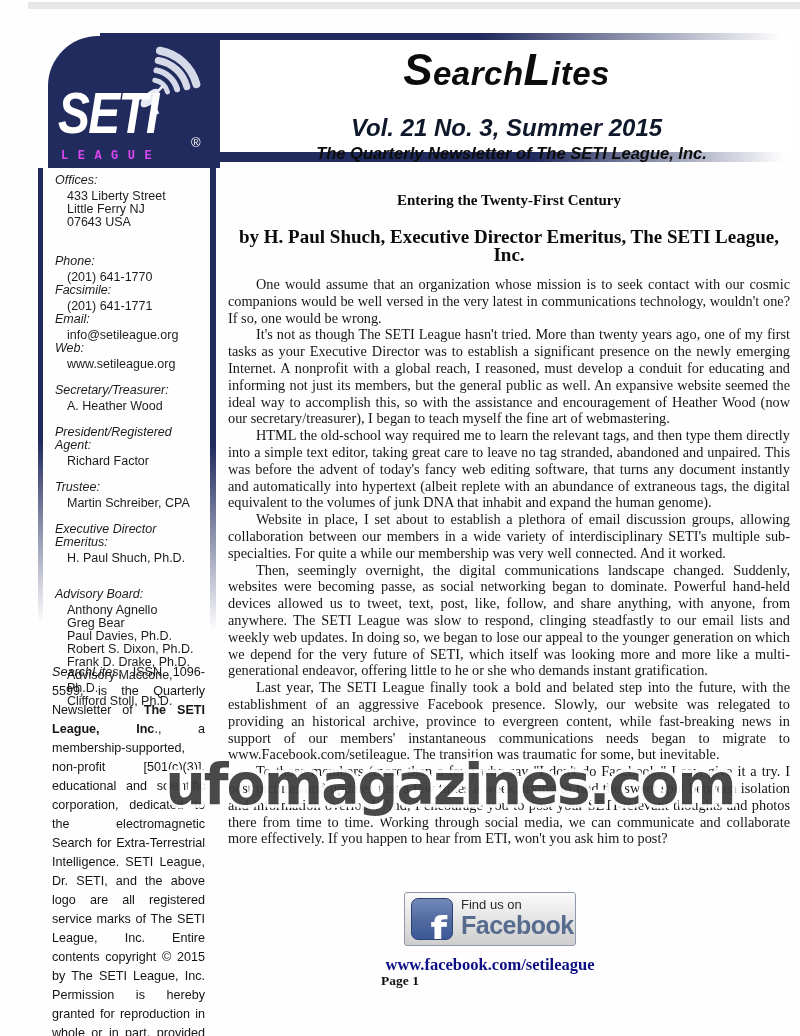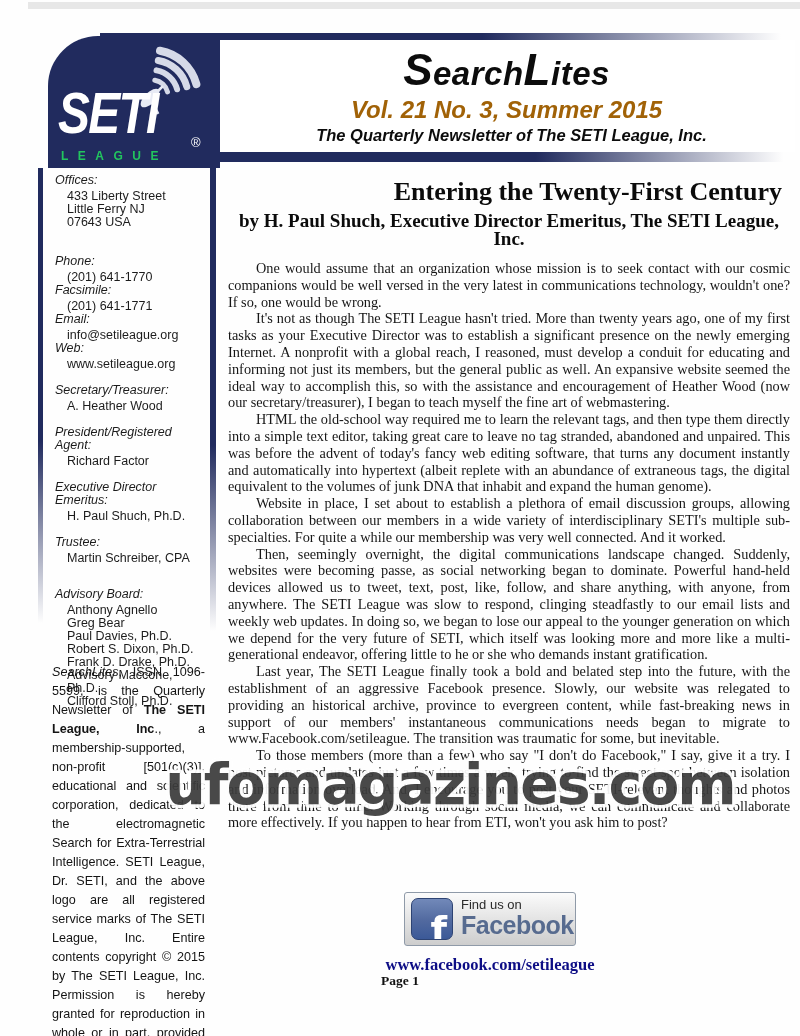--- a/index.html
+++ b/index.html
@@ -8,31 +8,31 @@
 
   
   .top-strip{position:absolute;left:28px;top:2px;width:772px;height:7px;background:#dadada;opacity:.65;}
   .bar{position:absolute;height:8px;background:linear-gradient(to right,#212b5e 0%,#212b5e 55%,rgba(255,255,255,0) 98%);}
   .bar.top{left:100px;top:33px;width:695px;}
   .bar.bottom{left:218px;top:152px;width:577px;height:10px;}
   .title-box{position:absolute;left:218px;top:40px;width:577px;height:112px;background:#ffffff;text-align:center;}
   .sl-title{margin-top:10px;font-family:"Liberation Sans",sans-serif;font-weight:bold;font-style:italic;
             font-size:33px;letter-spacing:.5px;color:#0c0c0c;line-height:40px;}
   .sl-title .big{font-size:44px;}
-  .vol-line{font-family:"Liberation Sans",sans-serif;font-weight:bold;font-style:italic;font-size:24px;line-height:28px;margin-top:2px;color:#a16207;}
+  .vol-line{font-family:"Liberation Sans",sans-serif;font-weight:bold;font-style:italic;font-size:24px;line-height:28px;margin-top:20px;color:#0f172a;}
   .sub-line{font-family:"Liberation Sans",sans-serif;font-weight:bold;font-style:italic;font-size:16.5px;line-height:20px;margin-top:1px;color:#0c0c0c;padding-left:10px;}
 
   
   .logo{position:absolute;left:48px;top:36px;width:172px;height:132px;background:#212b5e;
         border-top-left-radius:50px;}
   .logo .brand{position:absolute;left:10px;top:44px;font-family:"Liberation Sans",sans-serif;
         font-weight:bold;font-style:italic;font-size:57px;color:#ffffff;letter-spacing:-2px;
         transform:scaleX(.84);transform-origin:left;}
   .logo .reg{position:absolute;left:143px;top:99px;color:#ffffff;font-size:13px;font-family:"Liberation Sans",sans-serif;}
-  .logo .league{position:absolute;left:13px;bottom:5px;color:#22c55e;font-family:Liberation Sans, sans-serif;
+  .logo .league{position:absolute;left:13px;bottom:5px;color:#d946ef;font-family:Liberation Mono, monospace;
         font-weight:bold;font-size:12px;letter-spacing:9.5px;}
   .dish{position:absolute;right:10px;top:0px;}
 
   
   .vrule{position:absolute;background:linear-gradient(to bottom,#212b5e 0%,#212b5e 60%,rgba(255,255,255,0) 100%);}
   .vrule.left{left:38px;top:168px;width:5px;height:455px;}
   .vrule.mid{left:210px;top:166px;width:6px;height:465px;}
 
   
   .sidebar{position:absolute;left:55px;top:174px;width:150px;font-family:"Liberation Sans",sans-serif;
@@ -43,21 +43,21 @@
   .gap-med{margin-top:13px;}
   .gap-large{margin-top:26px;}
   .gap-xlarge{margin-top:23px;}
   .colophon{position:absolute;left:52px;top:663px;width:153px;font-family:Liberation Sans, sans-serif;
             font-size:12.6px;line-height:19px;text-align:justify;color:#141414;}
   .seg-italic{font-style:italic;}
   .seg-bold{font-weight:bold;}
 
   
   .article{position:absolute;left:228px;top:172px;width:562px;}
-  .art-title{font-size:26px;font-weight:bold;text-align:right;line-height:24px;margin:8px;color:#0b0b0b;}
+  .art-title{font-size:15px;font-weight:bold;text-align:center;line-height:24px;margin:16px;color:#0b0b0b;}
   .art-byline{font-size:19px;font-weight:bold;text-align:center;line-height:18px;margin-top:3px;color:#0b0b0b;}
   .art-body{margin-top:12px;}
   .art-body p{font-size:14.3px;line-height:16.8px;text-align:justify;text-indent:28px;margin:0;color:#161616;}
 
   
   .watermark{position:absolute;left:158px;top:748px;opacity:.93;pointer-events:none;}
 
   
   .fb-wrap{position:absolute;left:190px;top:892px;width:600px;text-align:center;}
   .fb-badge{display:inline-block;width:170px;height:52px;background:linear-gradient(#fbfbfb,#cdcdcd);
@@ -131,26 +131,26 @@
       </div>
       <div class="sb-group gap-med">
         <div class="sb-label">Secretary/Treasurer:</div>
         <div class="sb-line">A. Heather Wood</div>
       </div>
       <div class="sb-group gap-med">
         <div class="sb-label">President/Registered Agent:</div>
         <div class="sb-line">Richard Factor</div>
       </div>
       <div class="sb-group gap-med">
+        <div class="sb-label">Trustee:</div>
+        <div class="sb-line">Martin Schreiber, CPA</div>
+      </div>
+      <div class="sb-group gap-med">
         <div class="sb-label">Executive Director Emeritus:</div>
         <div class="sb-line">H. Paul Shuch, Ph.D.</div>
-      </div>
-      <div class="sb-group gap-med">
-        <div class="sb-label">Trustee:</div>
-        <div class="sb-line">Martin Schreiber, CPA</div>
       </div>
       <div class="sb-group gap-xlarge">
         <div class="sb-label">Advisory Board:</div>
         <div class="sb-line">Anthony Agnello</div>
         <div class="sb-line">Greg Bear</div>
         <div class="sb-line">Paul Davies, Ph.D.</div>
         <div class="sb-line">Robert S. Dixon, Ph.D.</div>
         <div class="sb-line">Frank D. Drake, Ph.D.</div>
         <div class="sb-line">Advisory Maccone, Ph.D.</div>
         <div class="sb-line">Clifford Stoll, Ph.D.</div>

